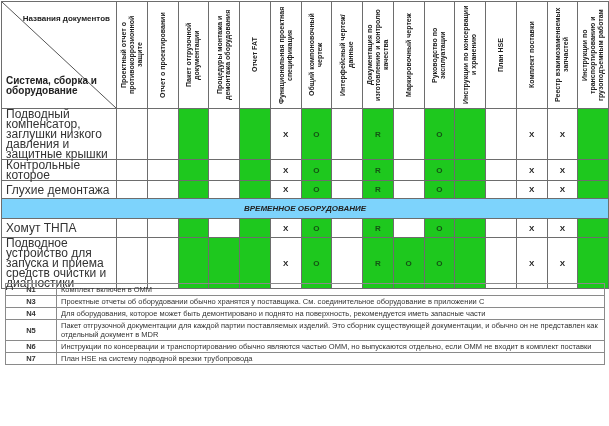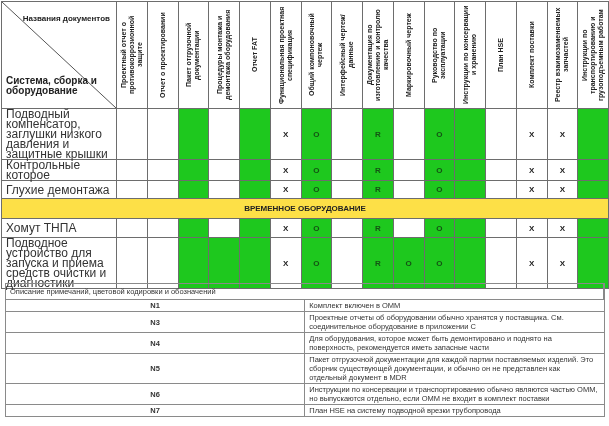--- a/index.html
+++ b/index.html
@@ -12,21 +12,21 @@
   .hdr-corner svg{position:absolute;left:0;top:0;width:100%;height:100%;}
   .vh{height:106px;}
   .vh div{writing-mode:vertical-rl;transform:rotate(180deg);margin:0 auto;font-size:7px;line-height:8px;height:100px;text-align:center;white-space:normal;}
   .notes-row td{height:27px;font-weight:bold;font-size:8px;}
   .notes-row td.lbl{text-align:left;padding-left:4px;font-size:9px;}
   .row td{font-size:8px;}
   .row td.lbl{text-align:left;padding-left:4px;line-height:10px;font-size:12px;color:#333;}
   .g{background:#1ec81e;}
   .mark{font-weight:bold;font-size:8px;}
   .g .mark{color:#145214;}
-  .section td{background:#fde047;height:19px;text-align:left;padding-left:4px;font-weight:bold;font-size:8.5px;}
+  .section td{background:#7dd3fc;height:19px;text-align:left;padding-left:4px;font-weight:bold;font-size:8.5px;font-style:italic;}
   .notes{position:absolute;left:5px;top:283px;width:600px;border-collapse:collapse;table-layout:fixed;}
   .notes td{border:1px solid #8a8a8a;font-size:7.5px;padding:1px 4px;color:#333;line-height:9px;}
   .notes td.code{width:42px;text-align:center;font-weight:bold;}
   .notes td.title{border-right:2px solid #888;padding:3px 4px;}
 </style>
 </head>
 <body>
 
 <table class="main">
   <colgroup id="cg">
@@ -204,23 +204,20 @@
         <td></td>
         <td><span class="mark">X</span></td>
         <td><span class="mark">X</span></td>
         <td class="g" style="background: rgb(30, 200, 30);"></td>
       </tr>
     </tbody>
 </table>
 
 <table class="notes">
   <tbody id="legend-body">
-    <tr>
-        <td class="title" colspan="2">Описание примечаний, цветовой кодировки и обозначений</td>
-      </tr>
   <tr>
         <td class="code">N1</td>
         <td>Комплект включен в ОММ</td>
       </tr>
       <tr>
         <td class="code">N3</td>
         <td>Проектные отчеты об оборудовании обычно хранятся у поставщика. См. соединительное оборудование в приложении С</td>
       </tr>
       <tr>
         <td class="code">N4</td>

